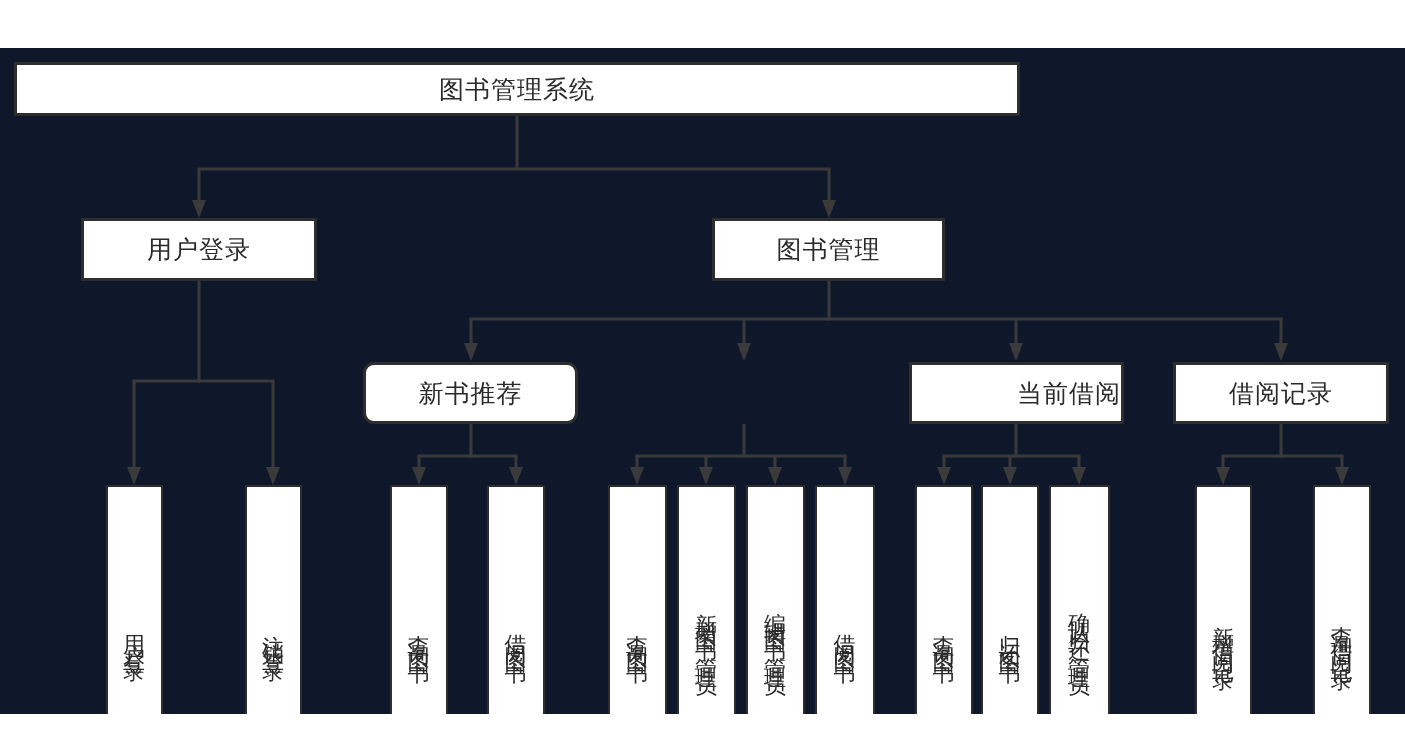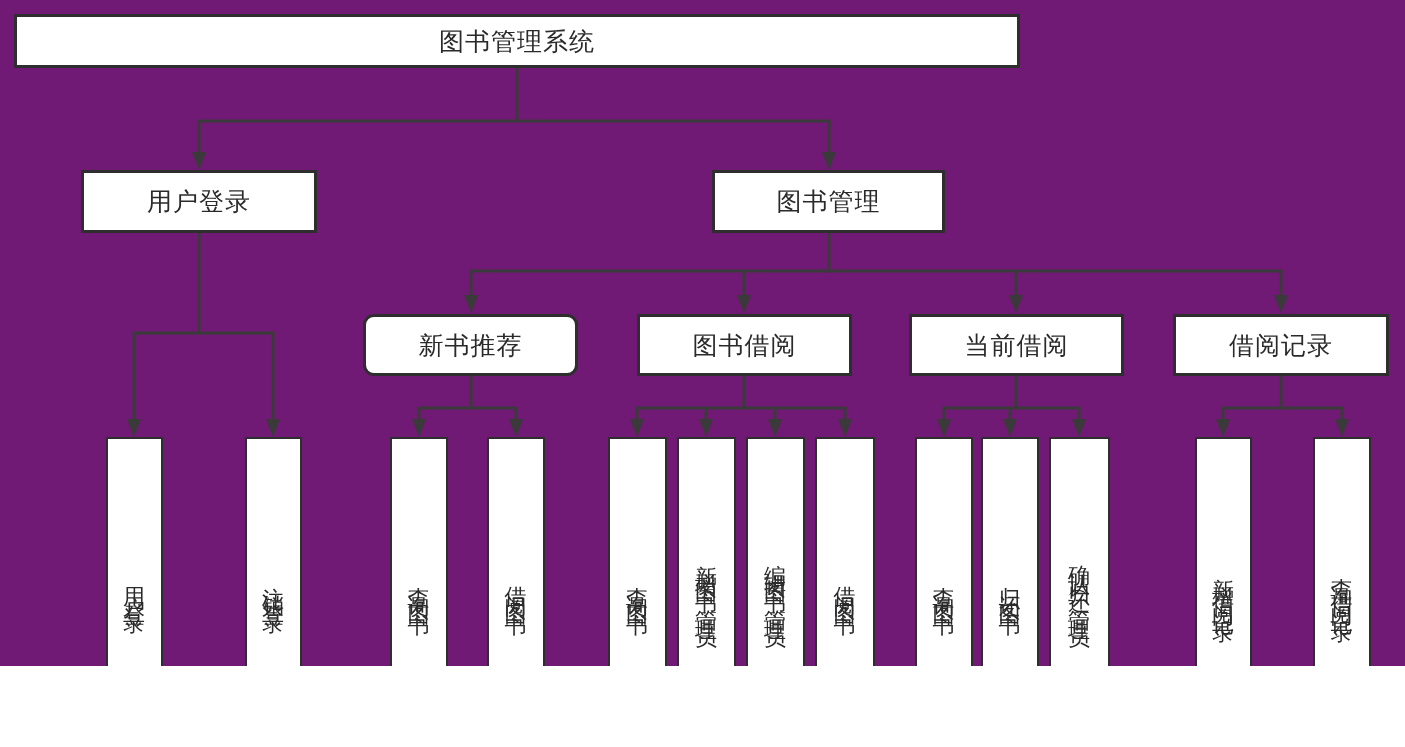--- a/index.html
+++ b/index.html
@@ -1,23 +1,24 @@
 <!DOCTYPE html>
 <html><head>
 <meta charset="utf-8">
 <style>
   html, body { margin: 0; padding: 0; background: #ffffff; }
   .stage {
     position: relative;
     width: 1405px;
     height: 666px;
-    background: #701a75;
+    background: #0f172a;
     font-family: "DejaVu Sans", sans-serif;
     color: #2a2a2a;
     overflow: hidden;
+    margin-top: 48px;
   }
   .connectors { position: absolute; left: 0; top: 0; }
   .box {
     position: absolute;
     background: #ffffff;
     border: 3px solid #2e2e2e;
     display: flex;
     align-items: center;
     justify-content: center;
     font-size: 25px;
@@ -123,24 +124,21 @@
   <div class="box" style="left:81px; top:170px; width:236px; height:63px;">
     <span>用户登录</span>
   </div>
   <div class="box" style="left:712px; top:170px; width:233px; height:63px;">
     <span>图书管理</span>
   </div>
 
   <div class="box" style="left:363px; top:314px; width:215px; height:62px;border-radius:11px;">
     <span>新书推荐</span>
   </div>
-  <div class="box" style="left:637px; top:314px; width:215px; height:62px;">
-    <span>图书借阅</span>
-  </div>
-  <div class="box" style="left:909px; top:314px; width:215px; height:62px;">
+  <div class="box" style="left:909px; top:314px; width:215px; height:62px;justify-content:flex-end;">
     <span>当前借阅</span>
   </div>
   <div class="box" style="left:1173px; top:314px; width:216px; height:62px;">
     <span>借阅记录</span>
   </div>
 
   <div class="leaf" style="left:106px; top:437px; width:57px; height:300px;">
     <span class="vtext">用户登录</span>
   </div>
   <div class="leaf" style="left:245px; top:437px; width:57px; height:300px;">

